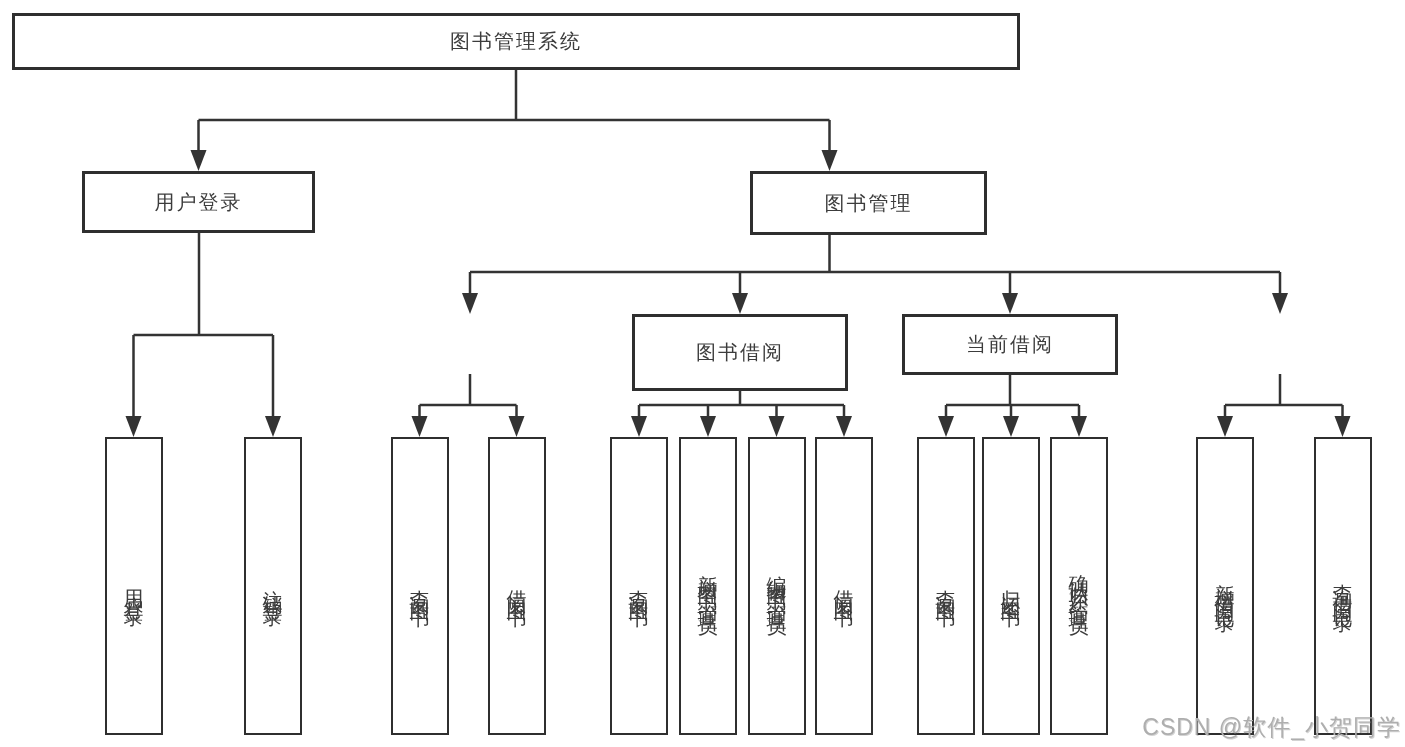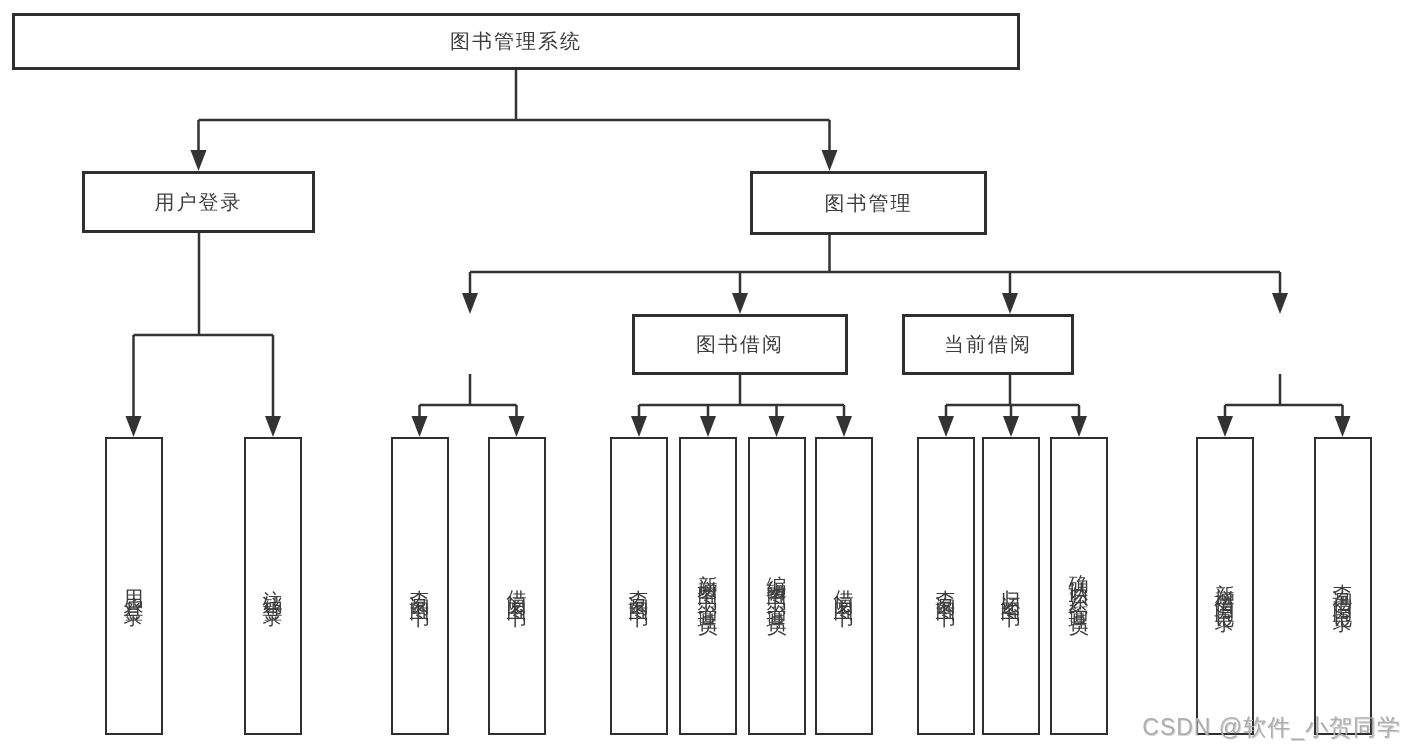--- a/index.html
+++ b/index.html
@@ -103,24 +103,24 @@
     <span>图书管理系统</span>
   </div>
 
   <div class="node hbox" style="left:82px; top:171px; width:233px; height:62px;">
     <span>用户登录</span>
   </div>
   <div class="node hbox" style="left:750px; top:171px; width:237px; height:64px;">
     <span>图书管理</span>
   </div>
 
-  <div class="node hbox" style="left:632px; top:314px; width:216px; height:61px;">
+  <div class="node hbox" style="left:632px; top:314px; width:216px; height:77px;">
     <span>图书借阅</span>
   </div>
-  <div class="node hbox" style="left:902px; top:314px; width:172px; height:61px;justify-content:center;">
+  <div class="node hbox" style="left:902px; top:314px; width:216px; height:61px;justify-content:center;">
     <span>当前借阅</span>
   </div>
 
   <div class="node vbox" style="left:105px; top:437px; width:58px; height:298px;">
     <span>用户登录</span>
   </div>
   <div class="node vbox" style="left:244px; top:437px; width:58px; height:298px;">
     <span>注销登录</span>
   </div>
   <div class="node vbox" style="left:391px; top:437px; width:58px; height:298px;">

